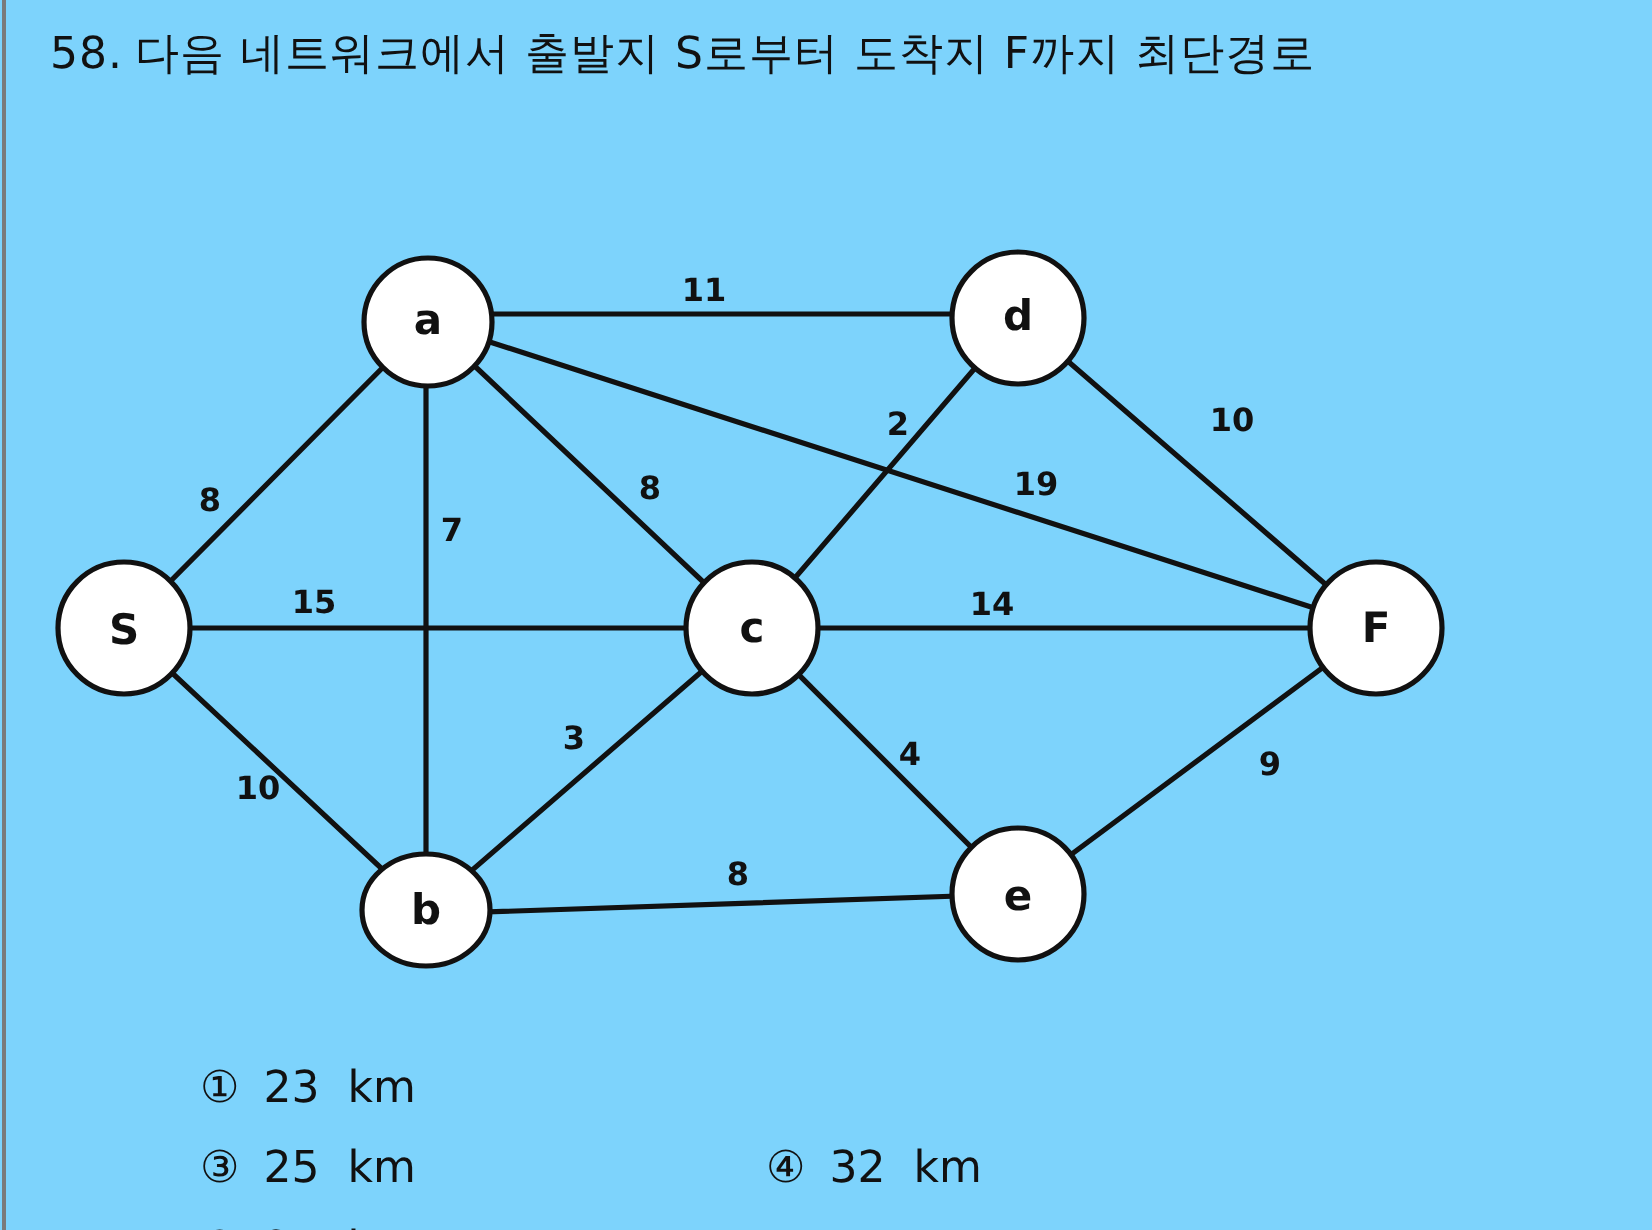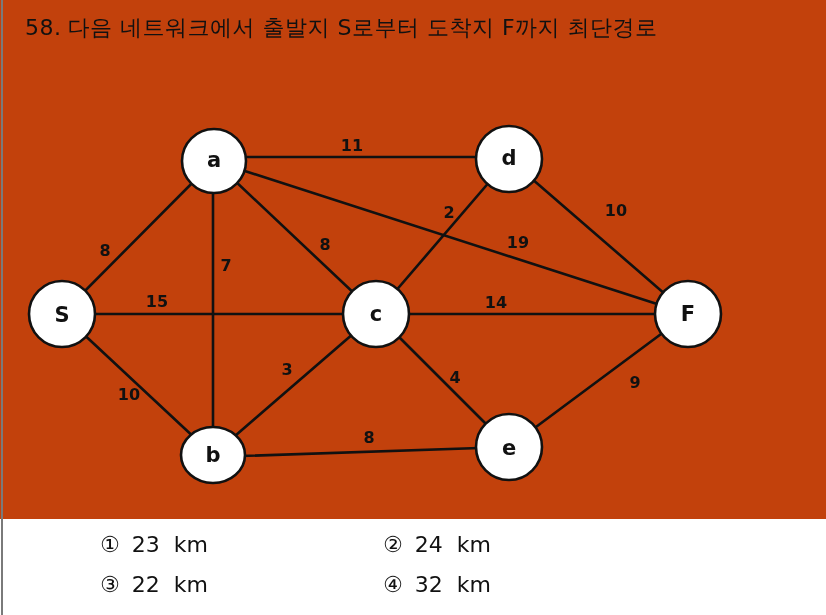--- a/index.html
+++ b/index.html
@@ -1,19 +1,19 @@
 <!DOCTYPE html>
 <html><head>
   <meta charset="utf-8">
   <style>
     html, body { margin: 0; padding: 0; background: #ffffff; }
     body { width: 826px; height: 615px; position: relative; overflow: hidden; }
     .page {
-      position: absolute; left: 0; top: 0; width: 826px; height: 519px;
-      background: #c2410c;
+      position: absolute; left: 0; top: 0; width: 826px; height: 615px;
+      background: #7dd3fc;
     }
     .left-rule {
       position: absolute; left: 1px; top: 0; width: 2px; height: 615px;
       background: #7a7a7a;
     }
     .question {
       position: absolute; left: 25px; top: 12px; width: 780px;
       font-family: "DejaVu Sans", "Liberation Sans", sans-serif;
       font-size: 22px; line-height: 32px; color: #111111; letter-spacing: 0.5px;
     }
@@ -113,25 +113,22 @@
     </g>
     <g>
       <circle class="node-circle" cx="688" cy="314" r="33"></circle>
       <text class="node-label" x="688" y="314">F</text>
     </g>
   </svg>
 
   <div class="choice" style="left:72px; top:503px;">
     <span class="mark">①</span><span>23  km</span>
   </div>
-  <div class="choice" style="left:355px; top:503px;">
-    <span class="mark">②</span><span>24  km</span>
-  </div>
   <div class="choice" style="left:72px; top:543px;">
-    <span class="mark">③</span><span>22  km</span>
+    <span class="mark">③</span><span>25  km</span>
   </div>
   <div class="choice" style="left:355px; top:543px;">
     <span class="mark">④</span><span>32  km</span>
   </div>
   <div class="choice" style="left:72px; top:583px;">
     <span class="mark">⑤</span><span>27  km</span>
   </div>
 </div>
 
 </body></html>

